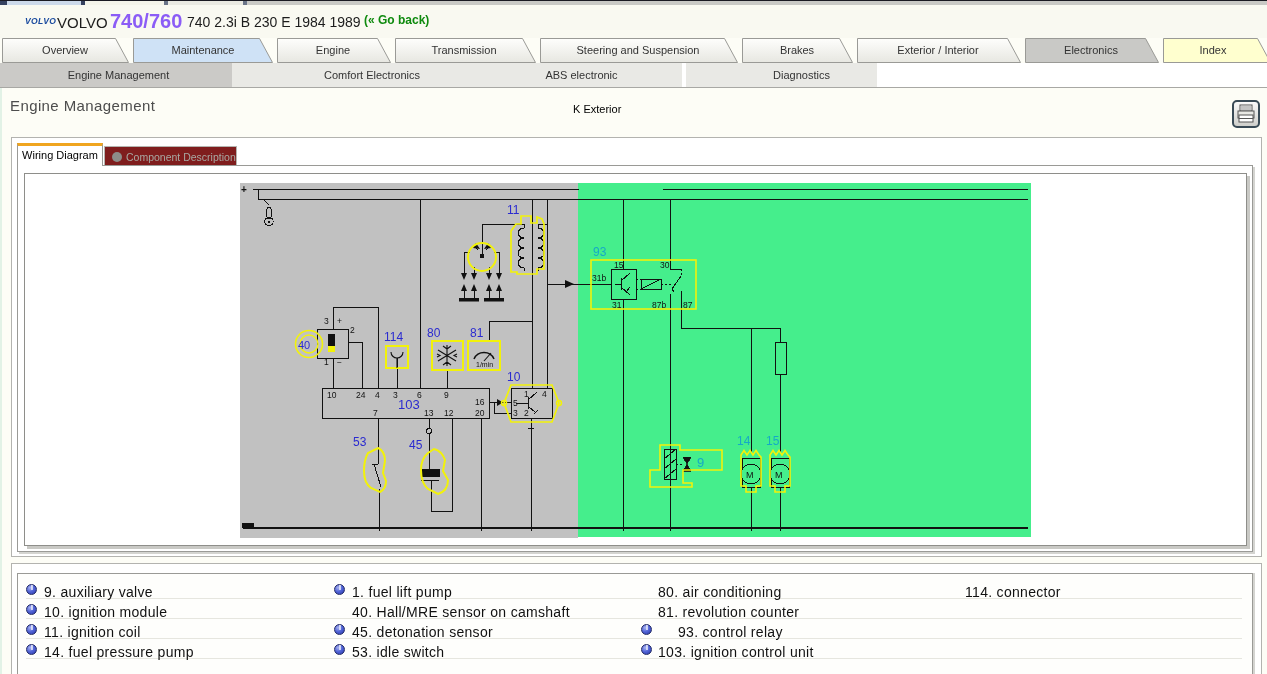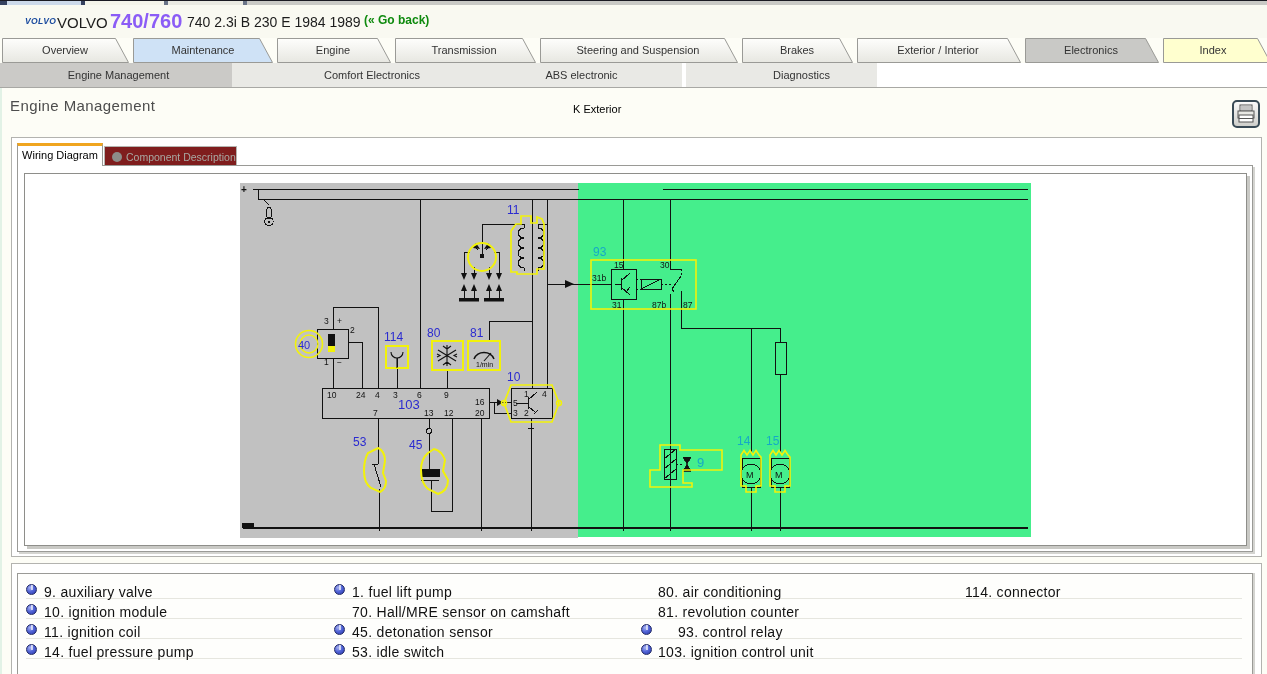--- a/index.html
+++ b/index.html
@@ -332,21 +332,21 @@
 <div class="leg-txt abs" style="left:44px;top:584px;">9. auxiliary valve</div>
 <div class="leg-ico abs" style="left:26px;top:604px;"></div>
 <div class="leg-txt abs" style="left:44px;top:604px;">10. ignition module</div>
 <div class="leg-ico abs" style="left:26px;top:624px;"></div>
 <div class="leg-txt abs" style="left:44px;top:624px;">11. ignition coil</div>
 <div class="leg-ico abs" style="left:26px;top:644px;"></div>
 <div class="leg-txt abs" style="left:44px;top:644px;">14. fuel pressure pump</div>
 
 <div class="leg-ico abs" style="left:334px;top:584px;"></div>
 <div class="leg-txt abs" style="left:352px;top:584px;">1. fuel lift pump</div>
-<div class="leg-txt abs" style="left:352px;top:604px;">70. Hall/MRE sensor on camshaft</div>
+<div class="leg-txt abs" style="left:352px;top:604px;">40. Hall/MRE sensor on camshaft</div>
 <div class="leg-ico abs" style="left:334px;top:624px;"></div>
 <div class="leg-txt abs" style="left:352px;top:624px;">45. detonation sensor</div>
 <div class="leg-ico abs" style="left:334px;top:644px;"></div>
 <div class="leg-txt abs" style="left:352px;top:644px;">53. idle switch</div>
 
 <div class="leg-txt abs" style="left:658px;top:584px;">80. air conditioning</div>
 <div class="leg-txt abs" style="left:658px;top:604px;">81. revolution counter</div>
 <div class="leg-ico abs" style="left:641px;top:624px;"></div>
 <div class="leg-txt abs" style="left:658px;top:624px;margin-left:20px;">93. control relay</div>
 <div class="leg-ico abs" style="left:641px;top:644px;"></div>

